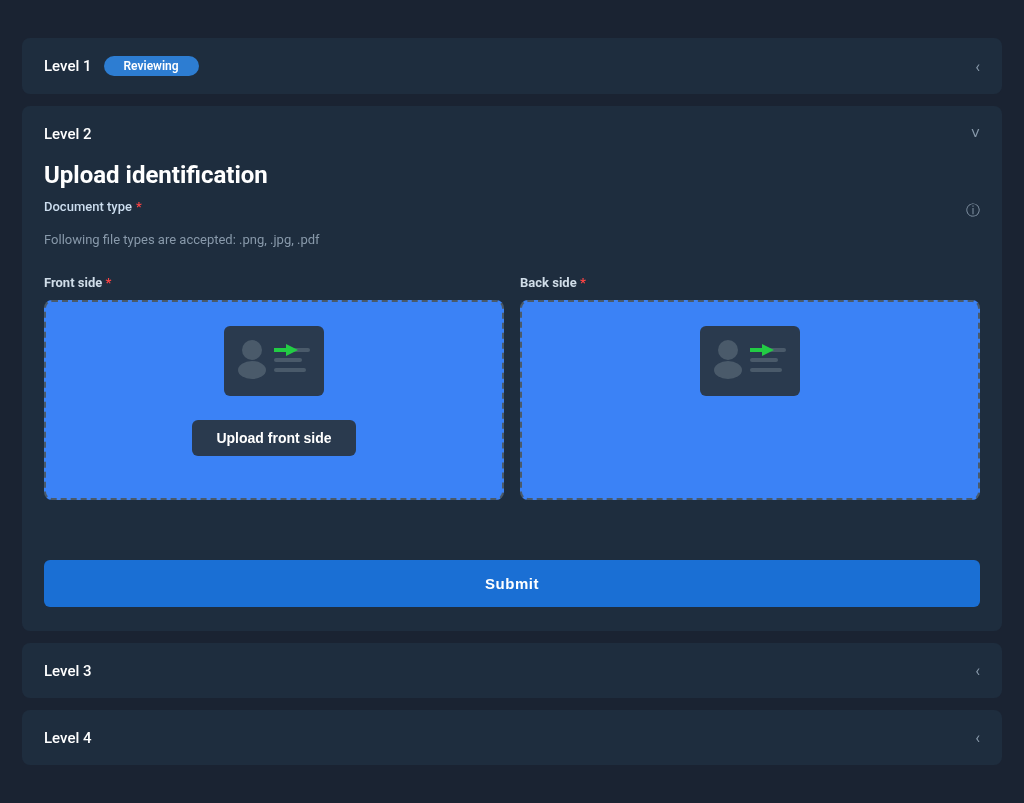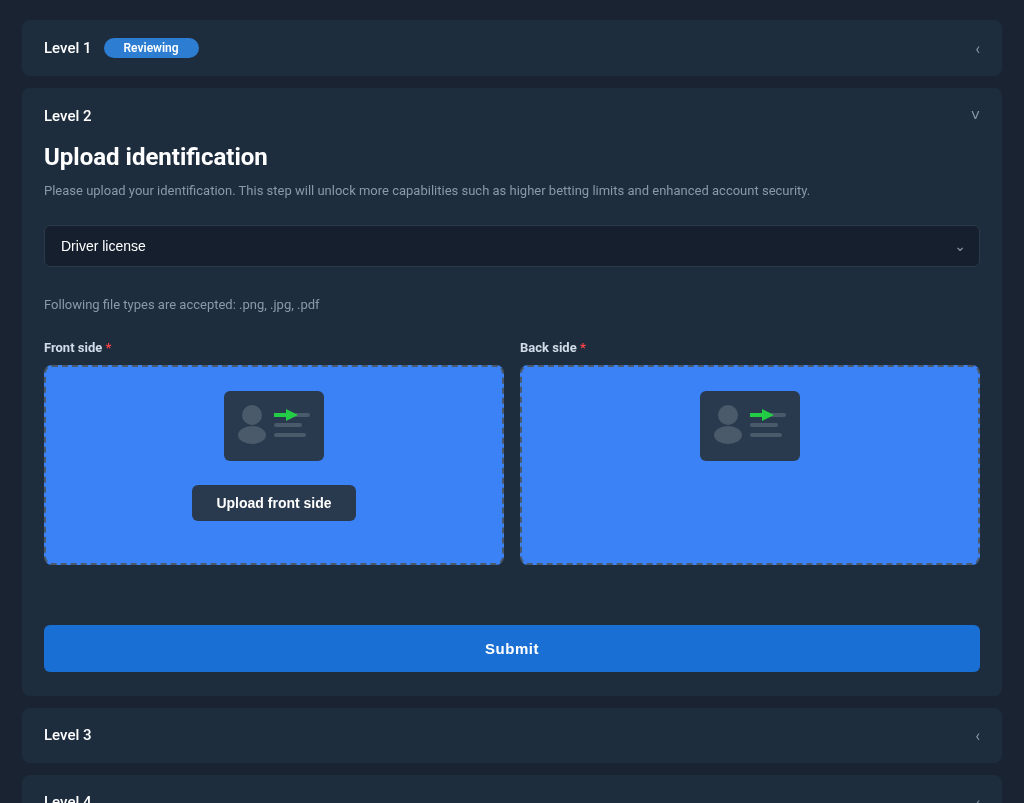--- a/index.html
+++ b/index.html
@@ -231,33 +231,31 @@
   </div>
 
   <div class="accordion-expanded">
     <div class="accordion-header">
       <span class="accordion-title">Level 2</span>
       <span class="chevron-icon">˅</span>
     </div>
 
     <div class="accordion-body">
       <h2 class="section-title">Upload identification</h2>
-      <p class="section-description">Please upload your identification. This step will unlock more capabilities such as higher betting limits and enhanced account security.</p>
-
-      
-
-      
-      <div class="select-wrapper">
-        <select class="document-select">
-          <option>Driver license</option>
-          <option>Passport</option>
-          <option>National ID</option>
-        </select>
-        <span class="select-chevron">⌄</span>
+
+      
+      <div class="label-row">
+        <div class="form-label">
+          <span>Document type</span>
+          <span class="required-asterisk">*</span>
+        </div>
+        <span class="info-icon">ⓘ</span>
       </div>
+
+      
 
       
       <div class="file-types-note">Following file types are accepted: .png, .jpg, .pdf</div>
 
       
       <div class="upload-row">
 
         <div class="upload-area-wrapper">
           <div class="upload-area-label">
             <span>Front side</span>

